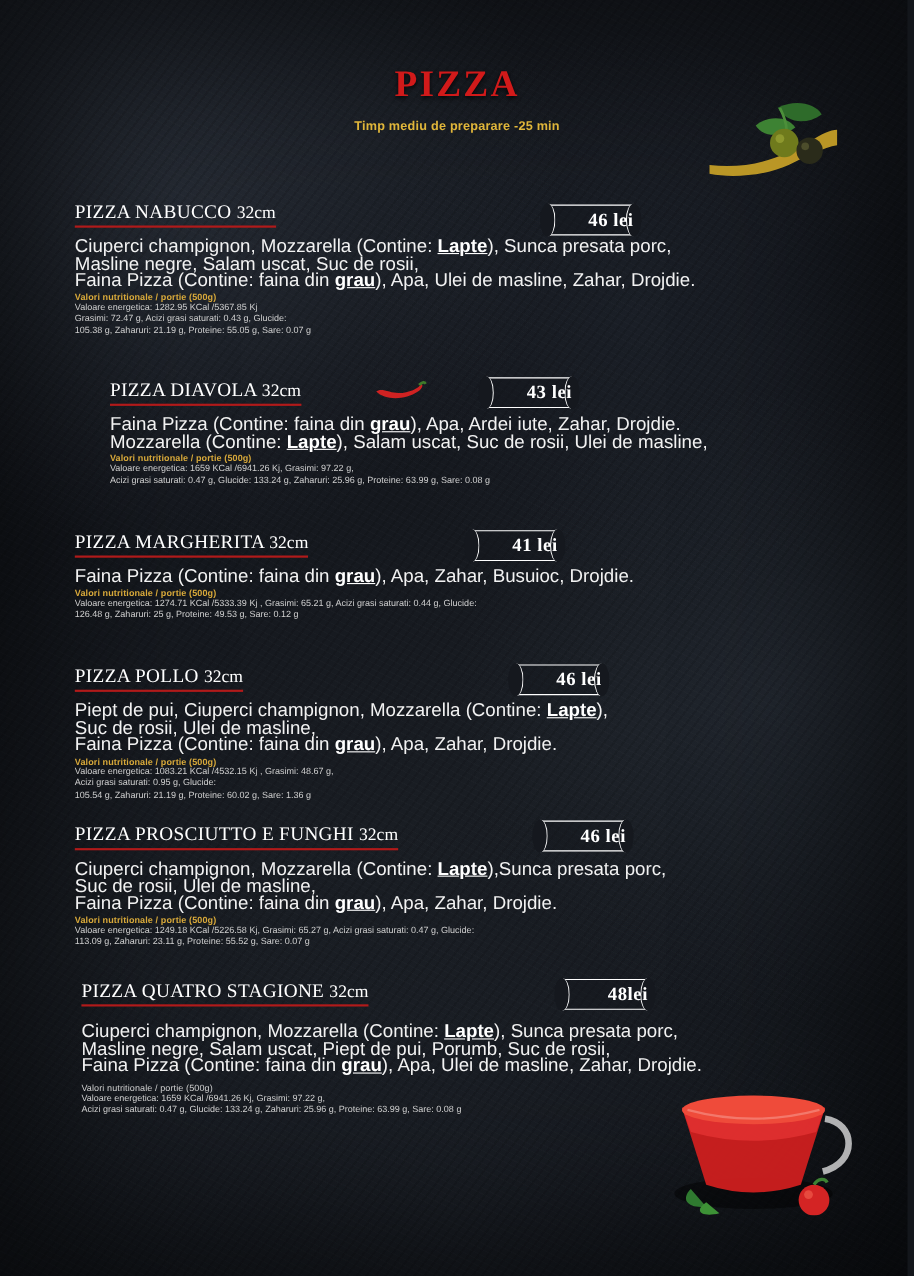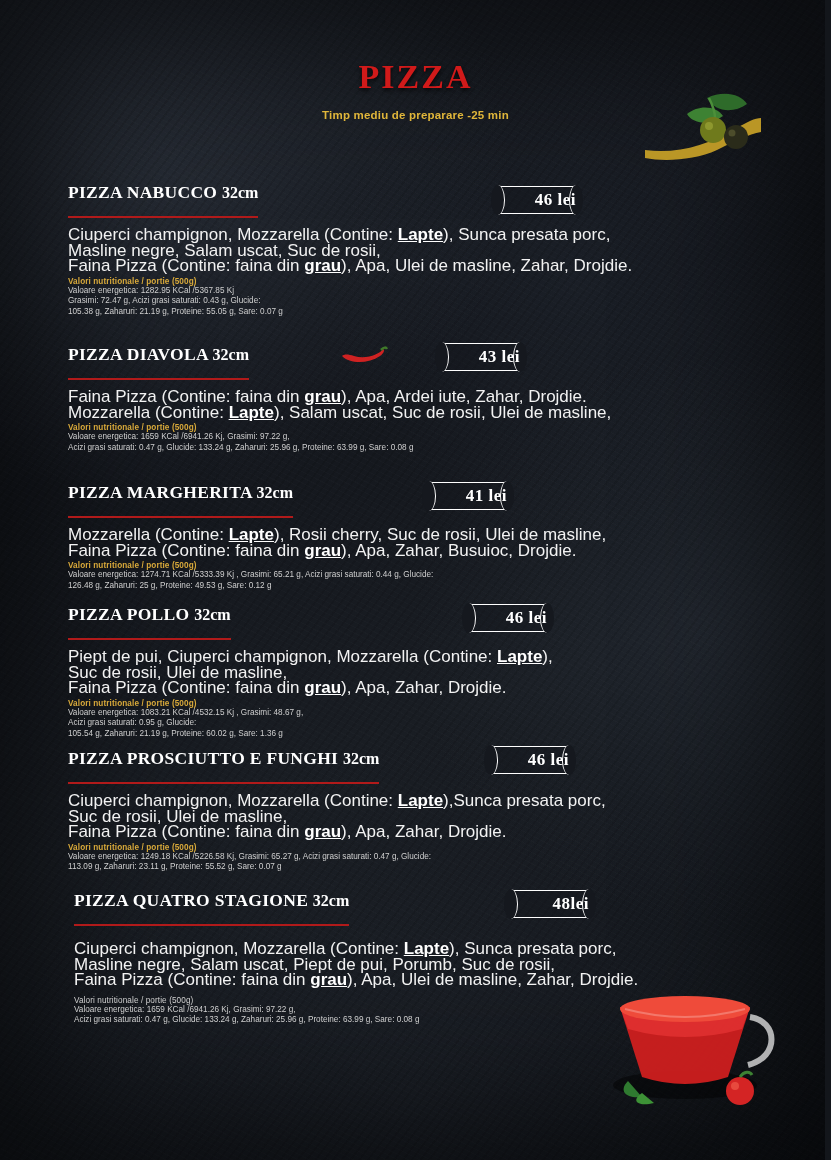--- a/index.html
+++ b/index.html
@@ -99,26 +99,26 @@
     width: 48px;
     height: 20px;
   }
 
   
   .item { position: absolute; left: 68px; width: 700px; }
 
   .item-name {
     display: inline-block;
     font-family: "Liberation Serif", serif;
-    font-weight: bold;
+    font-weight: normal;
     font-size: 17.5px;
     color: #ffffff;
     letter-spacing: 0.3px;
     border-bottom: 2px solid #b11a1a;
-    padding-bottom: 13px;
+    padding-bottom: 2px;
     white-space: nowrap;
   }
   .item-name .size { font-size: 16px; letter-spacing: 0; }
 
   .desc {
     margin-top: 9px;
     font-size: 17px;
     line-height: 15.5px;
     color: #f2f2f2;
   }
@@ -199,21 +199,21 @@
       </div>
       <div class="nutri-head">Valori nutritionale / portie (500g)</div>
       <div class="nutri">Valoare energetica: 1282.95 KCal /5367.85 Kj</div>
       <div class="nutri">Grasimi: 72.47 g, Acizi grasi saturati: 0.43 g, Glucide:</div>
       <div class="nutri">105.38 g, Zaharuri: 21.19 g, Proteine: 55.05 g, Sare: 0.07 g</div>
     </div>
     <div class="price" style="left:497px; top:186px;">
       <span>46 lei</span>
     </div>
 
-    <div class="item" style="top:344px;">
+    <div class="item" style="top:344px;margin-left:32px;">
       <div class="item-name">
         <span>PIZZA DIAVOLA</span>
         <span class="size">32cm</span>
       </div>
       <div class="desc">
         <div>Faina Pizza (Contine: faina din <b>grau</b>), Apa, Ardei iute, Zahar, Drojdie.</div>
         <div>Mozzarella (Contine: <b>Lapte</b>), Salam uscat, Suc de rosii, Ulei de masline,</div>
       </div>
       <div class="nutri-head">Valori nutritionale / portie (500g)</div>
       <div class="nutri">Valoare energetica: 1659 KCal /6941.26 Kj, Grasimi: 97.22 g,</div>
@@ -226,21 +226,20 @@
     <div class="price" style="left:441px; top:343px;">
       <span>43 lei</span>
     </div>
 
     <div class="item" style="top:482px;">
       <div class="item-name">
         <span>PIZZA MARGHERITA</span>
         <span class="size">32cm</span>
       </div>
       <div class="desc">
-        <div>Mozzarella (Contine: <b>Lapte</b>), Rosii cherry, Suc de rosii, Ulei de masline,</div>
         <div>Faina Pizza (Contine: faina din <b>grau</b>), Apa, Zahar, Busuioc, Drojdie.</div>
       </div>
       <div class="nutri-head">Valori nutritionale / portie (500g)</div>
       <div class="nutri">Valoare energetica: 1274.71 KCal /5333.39 Kj , Grasimi: 65.21 g, Acizi grasi saturati: 0.44 g, Glucide:</div>
       <div class="nutri">126.48 g, Zaharuri: 25 g, Proteine: 49.53 g, Sare: 0.12 g</div>
     </div>
     <div class="price" style="left:428px; top:482px;">
       <span>41 lei</span>
     </div>
 

